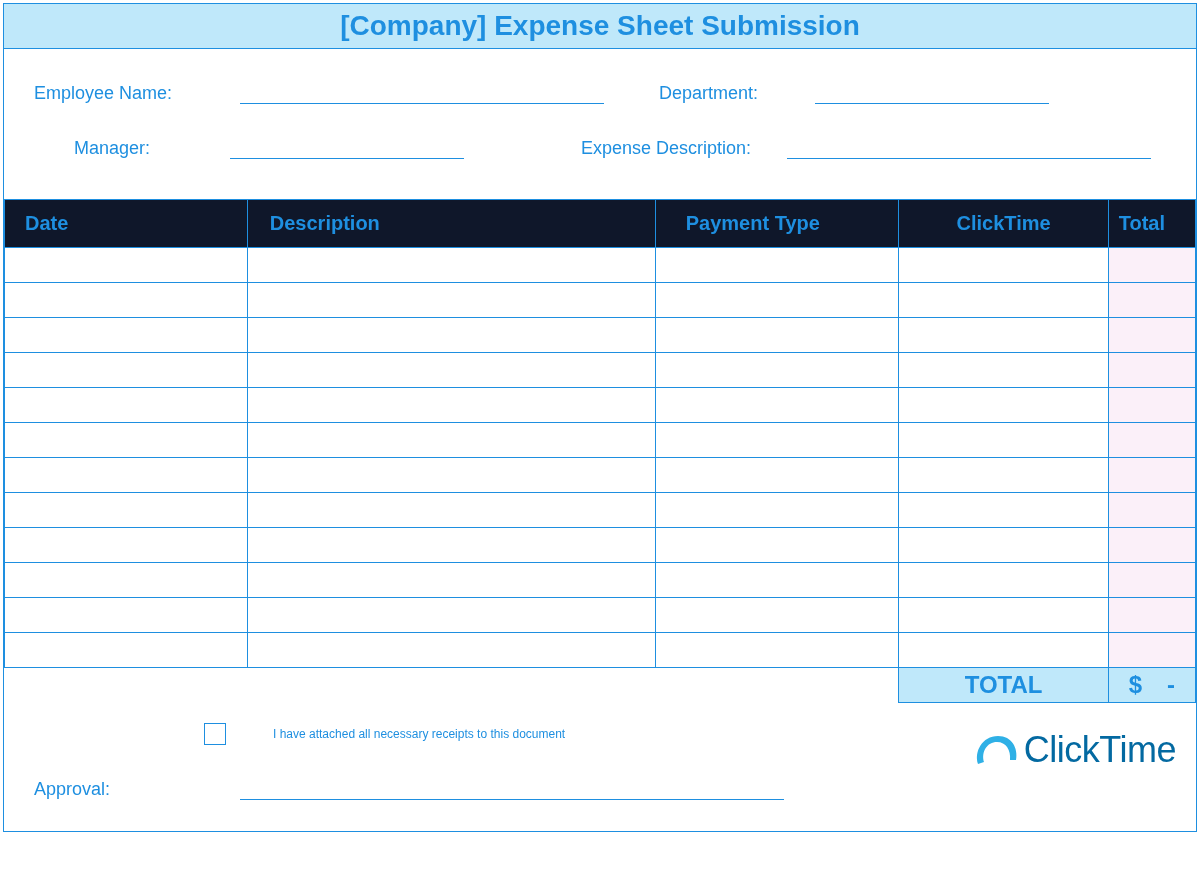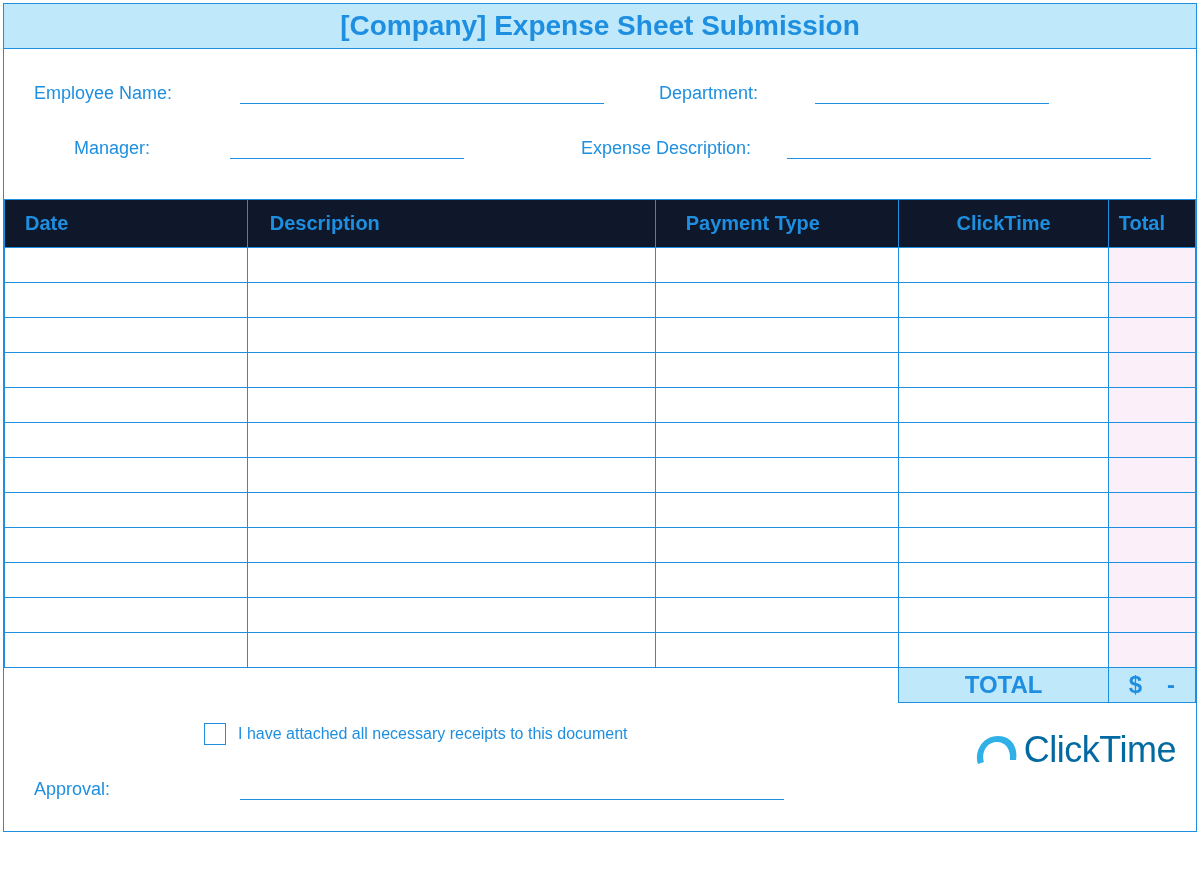--- a/index.html
+++ b/index.html
@@ -108,22 +108,23 @@
     margin-bottom: 30px;
   }
   .checkbox {
     width: 20px;
     height: 20px;
     border: 1.5px solid #1e8fe0;
     margin-right: 12px;
     background: #fff;
   }
   .checkbox-label {
-    font-size: 16px;
-    color: #1e8fe0;
+    font-size: 12px;
+    color: #1e8fe0;
+    margin-left: 35px;
   }
   .approval-row {
     display: flex;
     align-items: flex-end;
     margin-bottom: 25px;
   }
   .logo-block {
     position: absolute;
     right: 20px;
     bottom: 60px;

